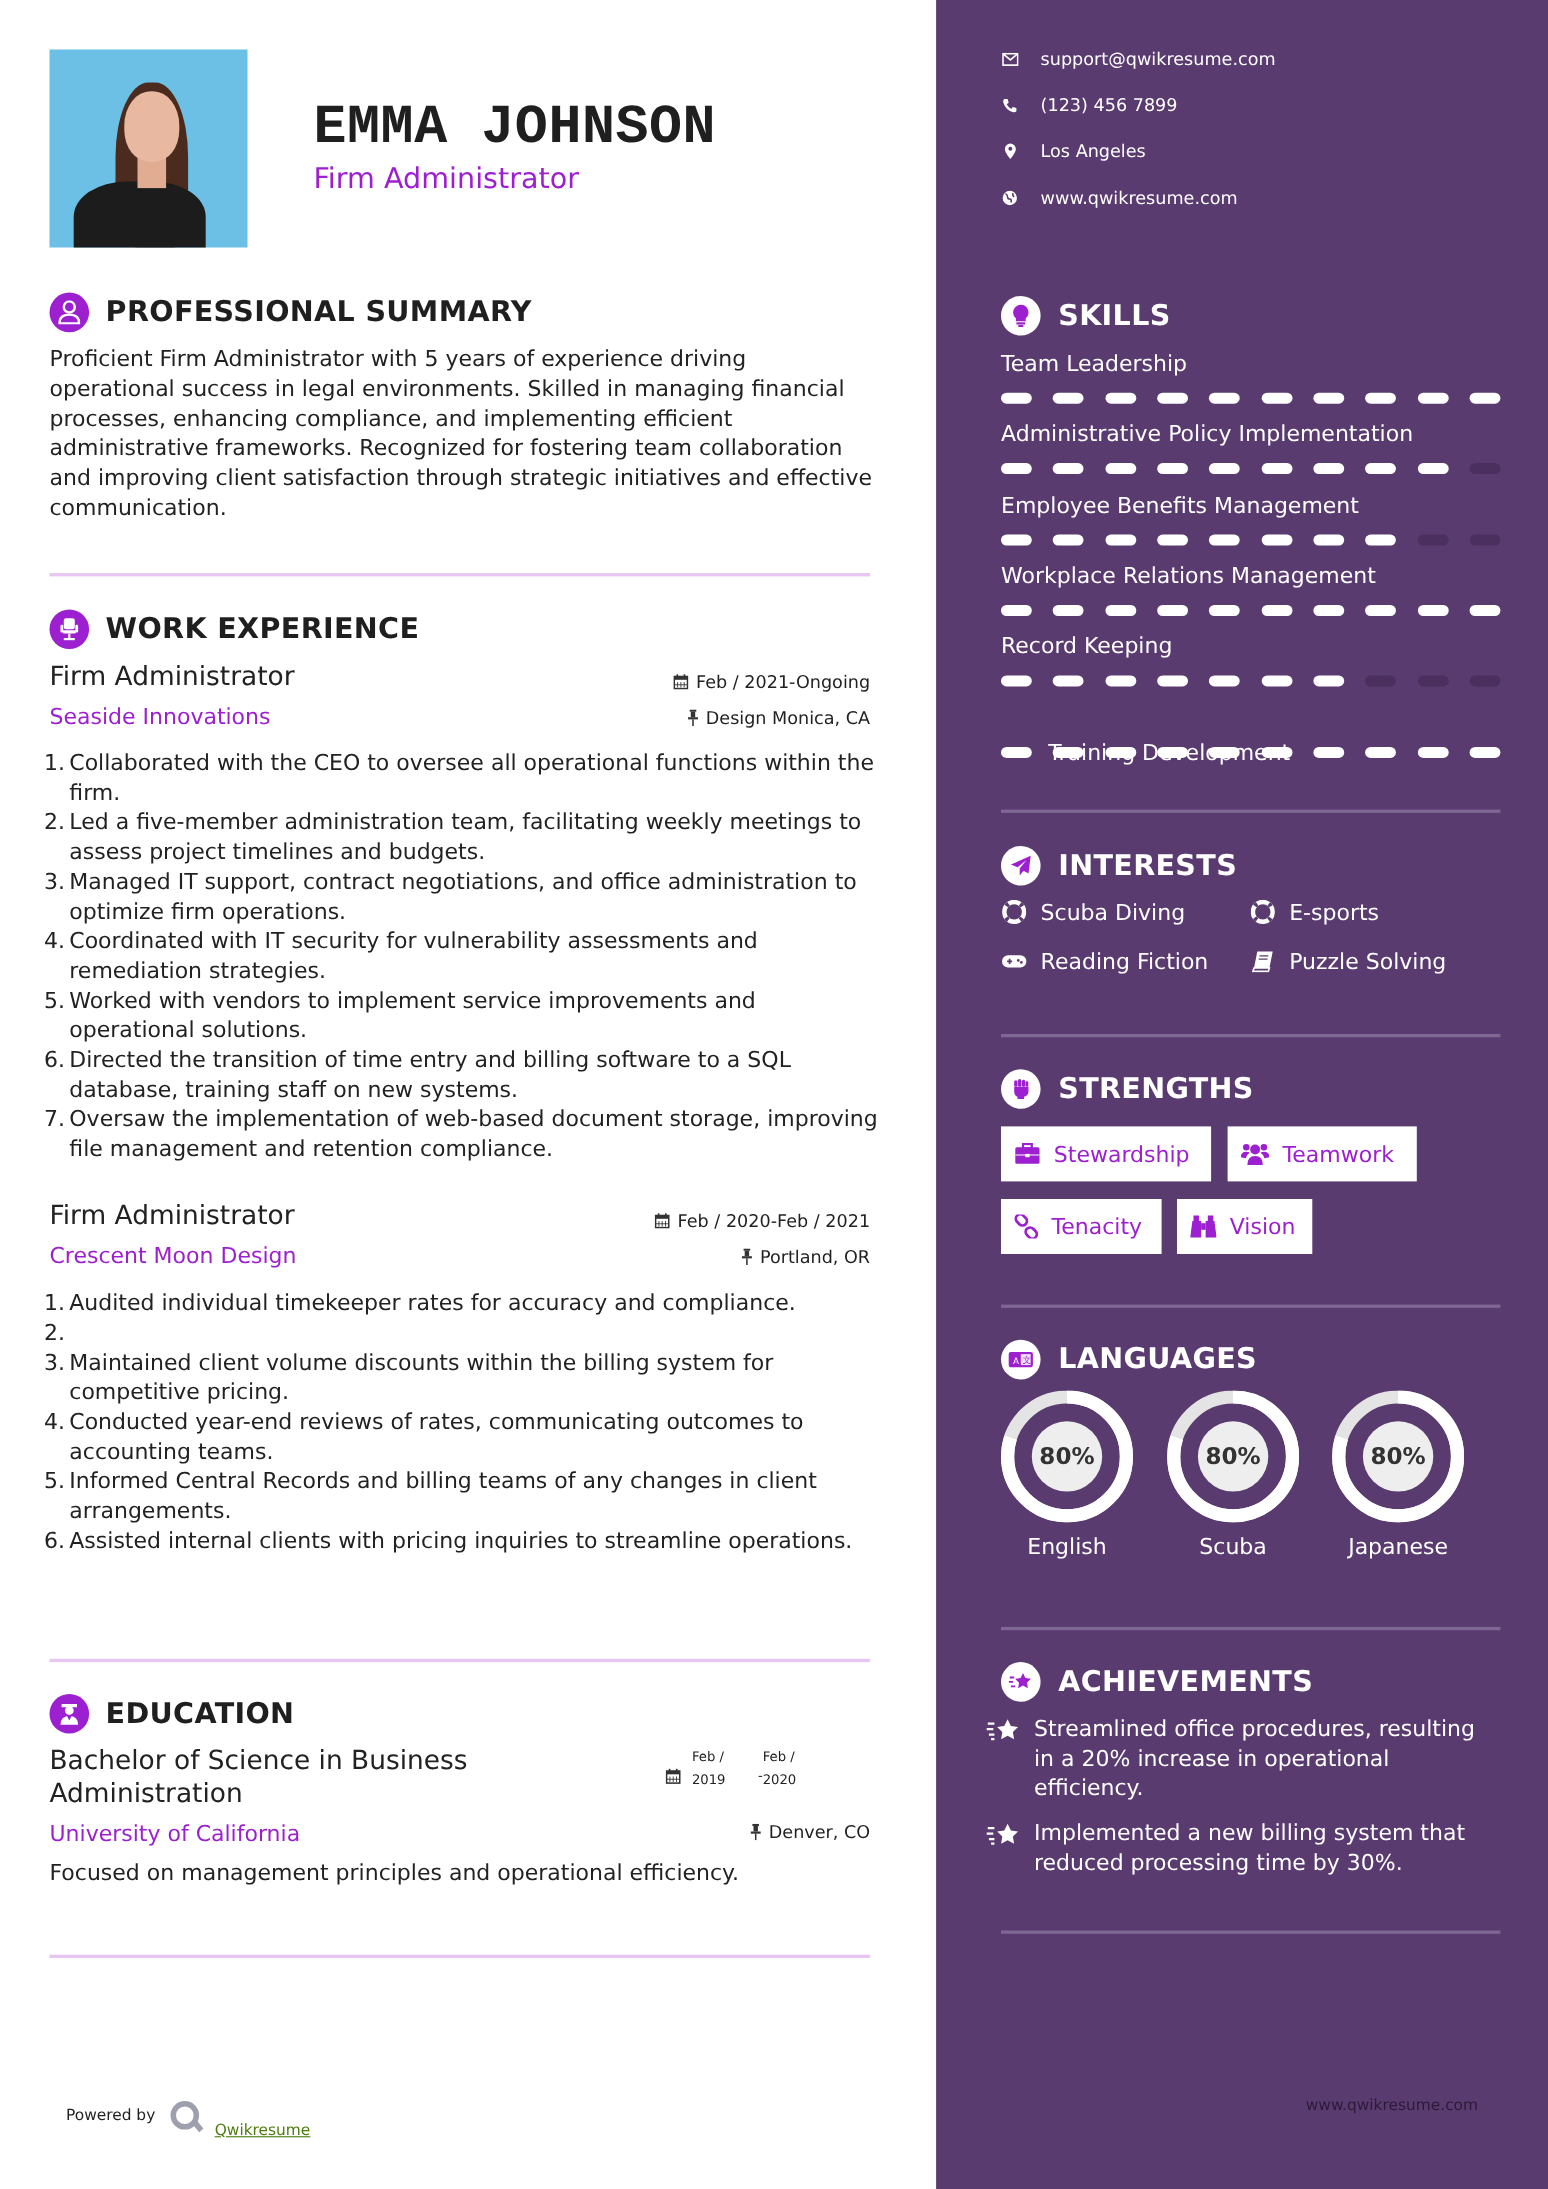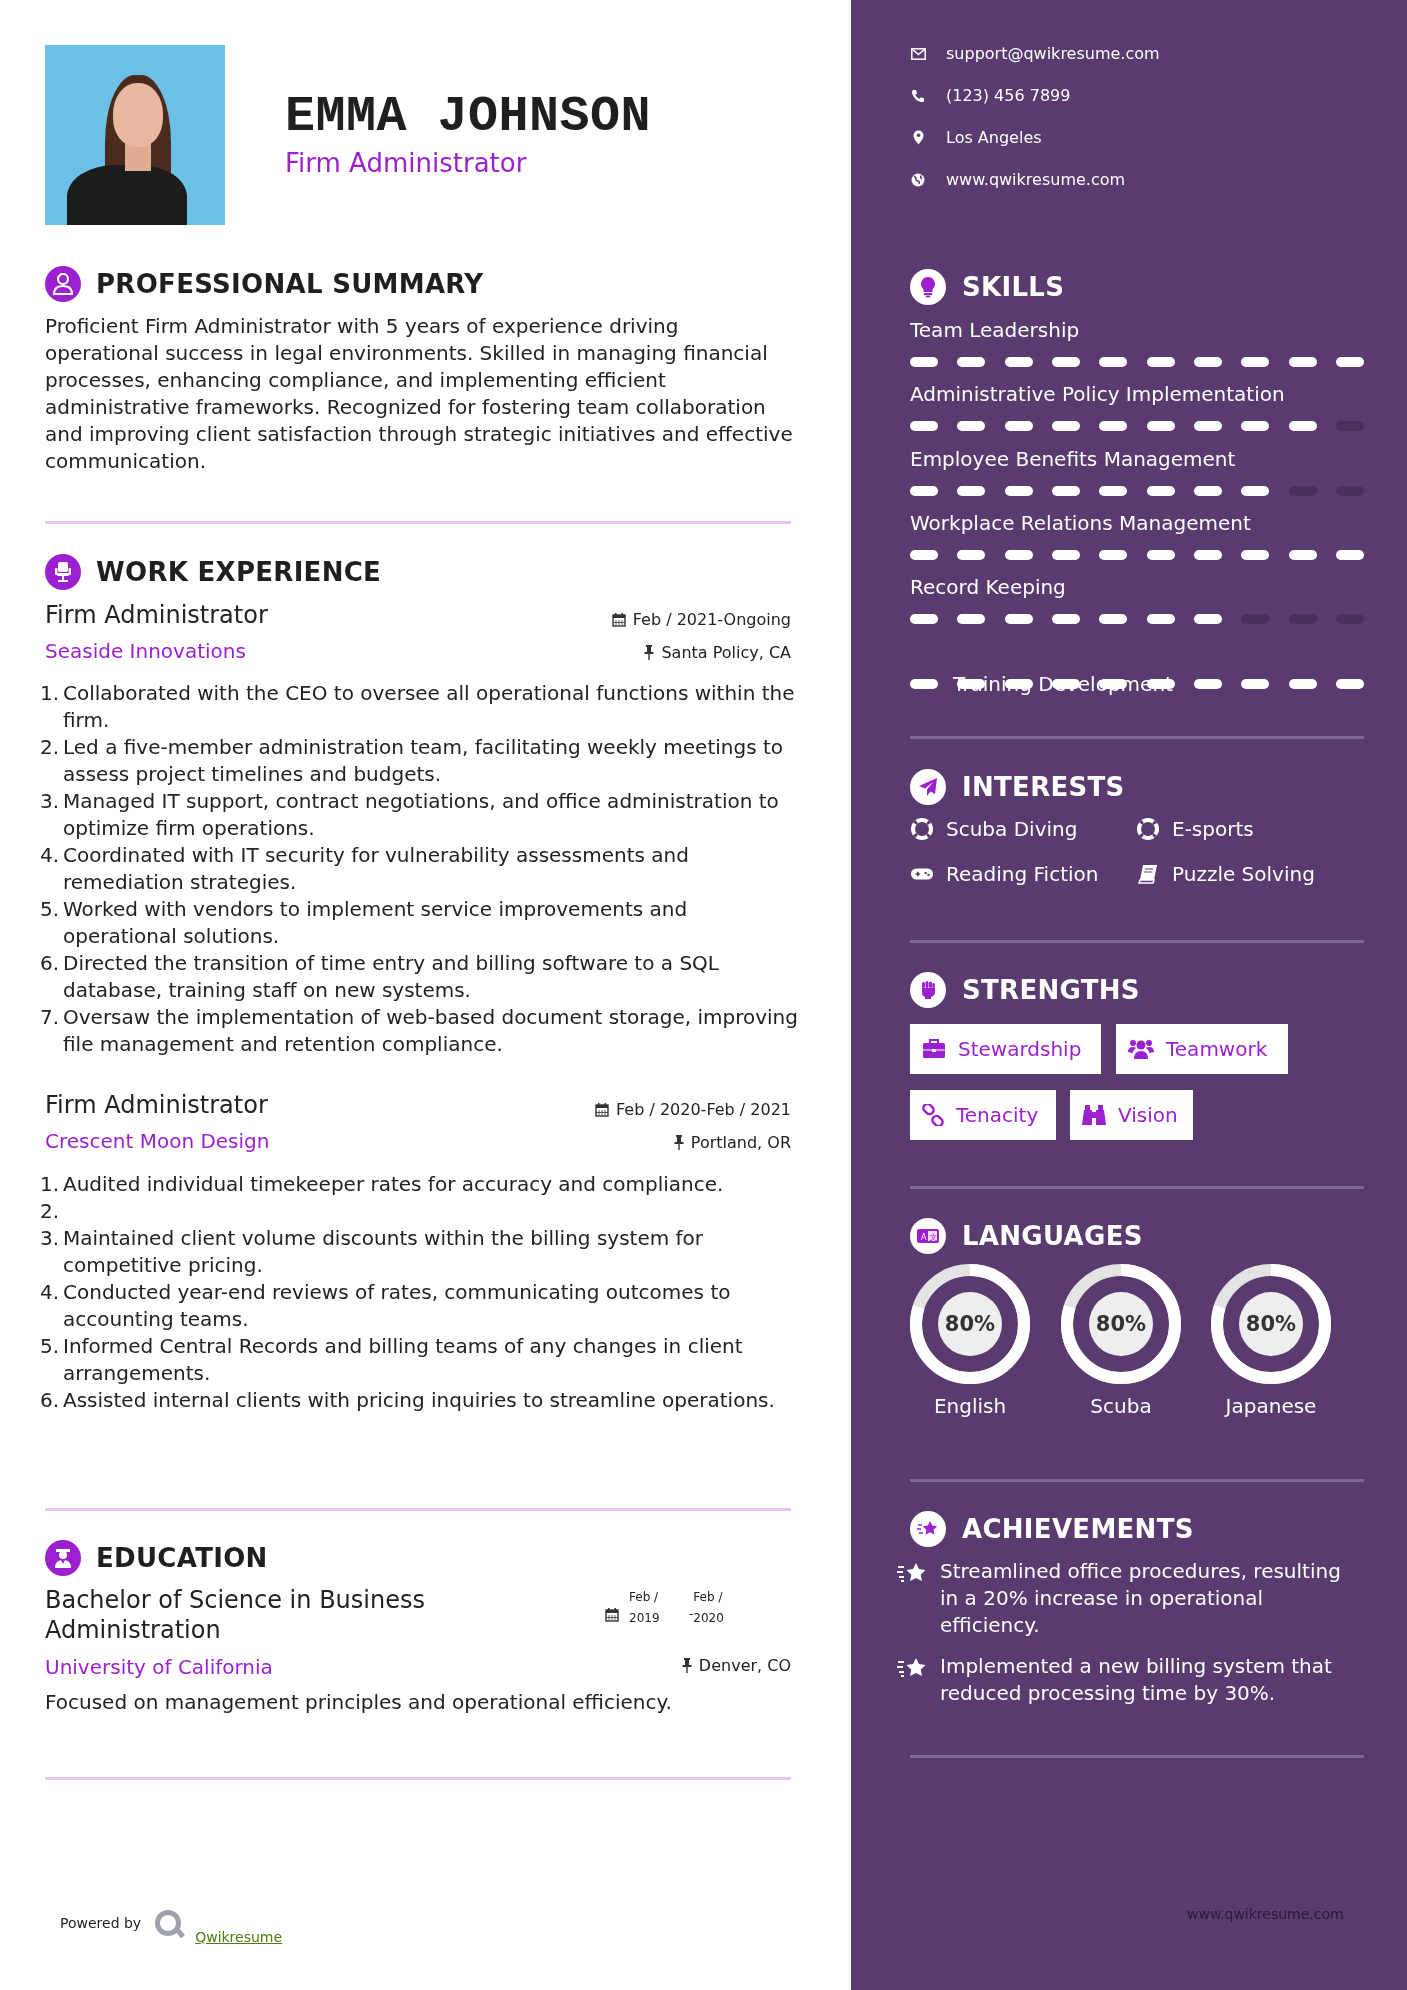--- a/index.html
+++ b/index.html
@@ -131,21 +131,21 @@
   <span>Feb / 2021-Ongoing</span>
 </div>
 <div class="company" style="top:639px">Seaside Innovations</div>
 <div class="meta" style="top:643px">
   <svg width="10" height="15" viewBox="0 0 10 15">
       <rect x="2" y="0" width="6" height="2" fill="#333"></rect>
       <rect x="3" y="2" width="4" height="5" fill="#333"></rect>
       <rect x="0.5" y="7" width="9" height="2" fill="#333"></rect>
       <rect x="4.3" y="9" width="1.4" height="6" fill="#333"></rect>
     </svg>
-  <span>Santa Policy, CA</span>
+  <span>Design Monica, CA</span>
 </div>
 <ol class="bullets" style="top:680px">
   <li>
       <span class="num">1.</span>
       <span>Collaborated with the CEO to oversee all operational functions within the firm.</span>
     </li>
   <li>
       <span class="num">2.</span>
       <span>Led a five-member administration team, facilitating weekly meetings to assess project timelines and budgets.</span>
     </li>

